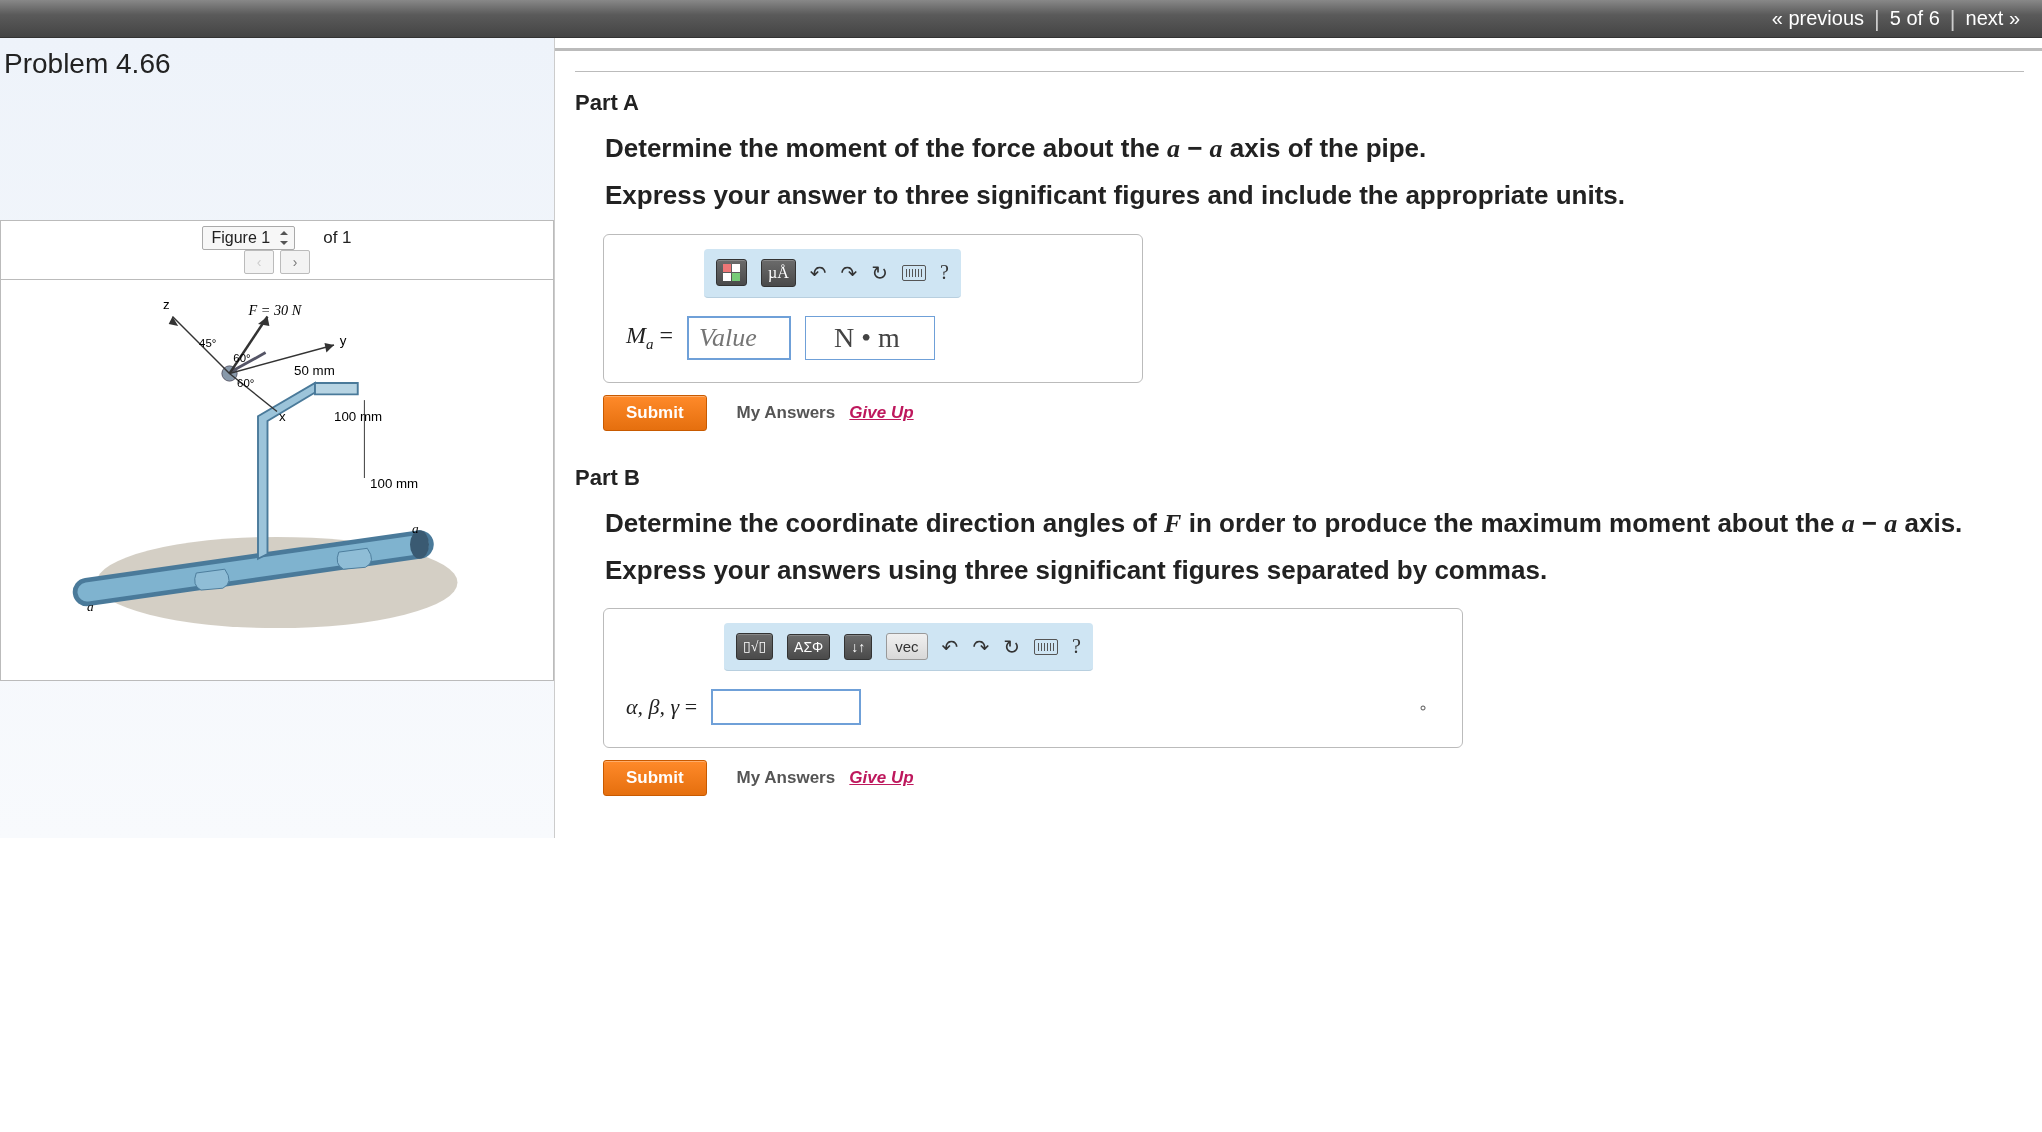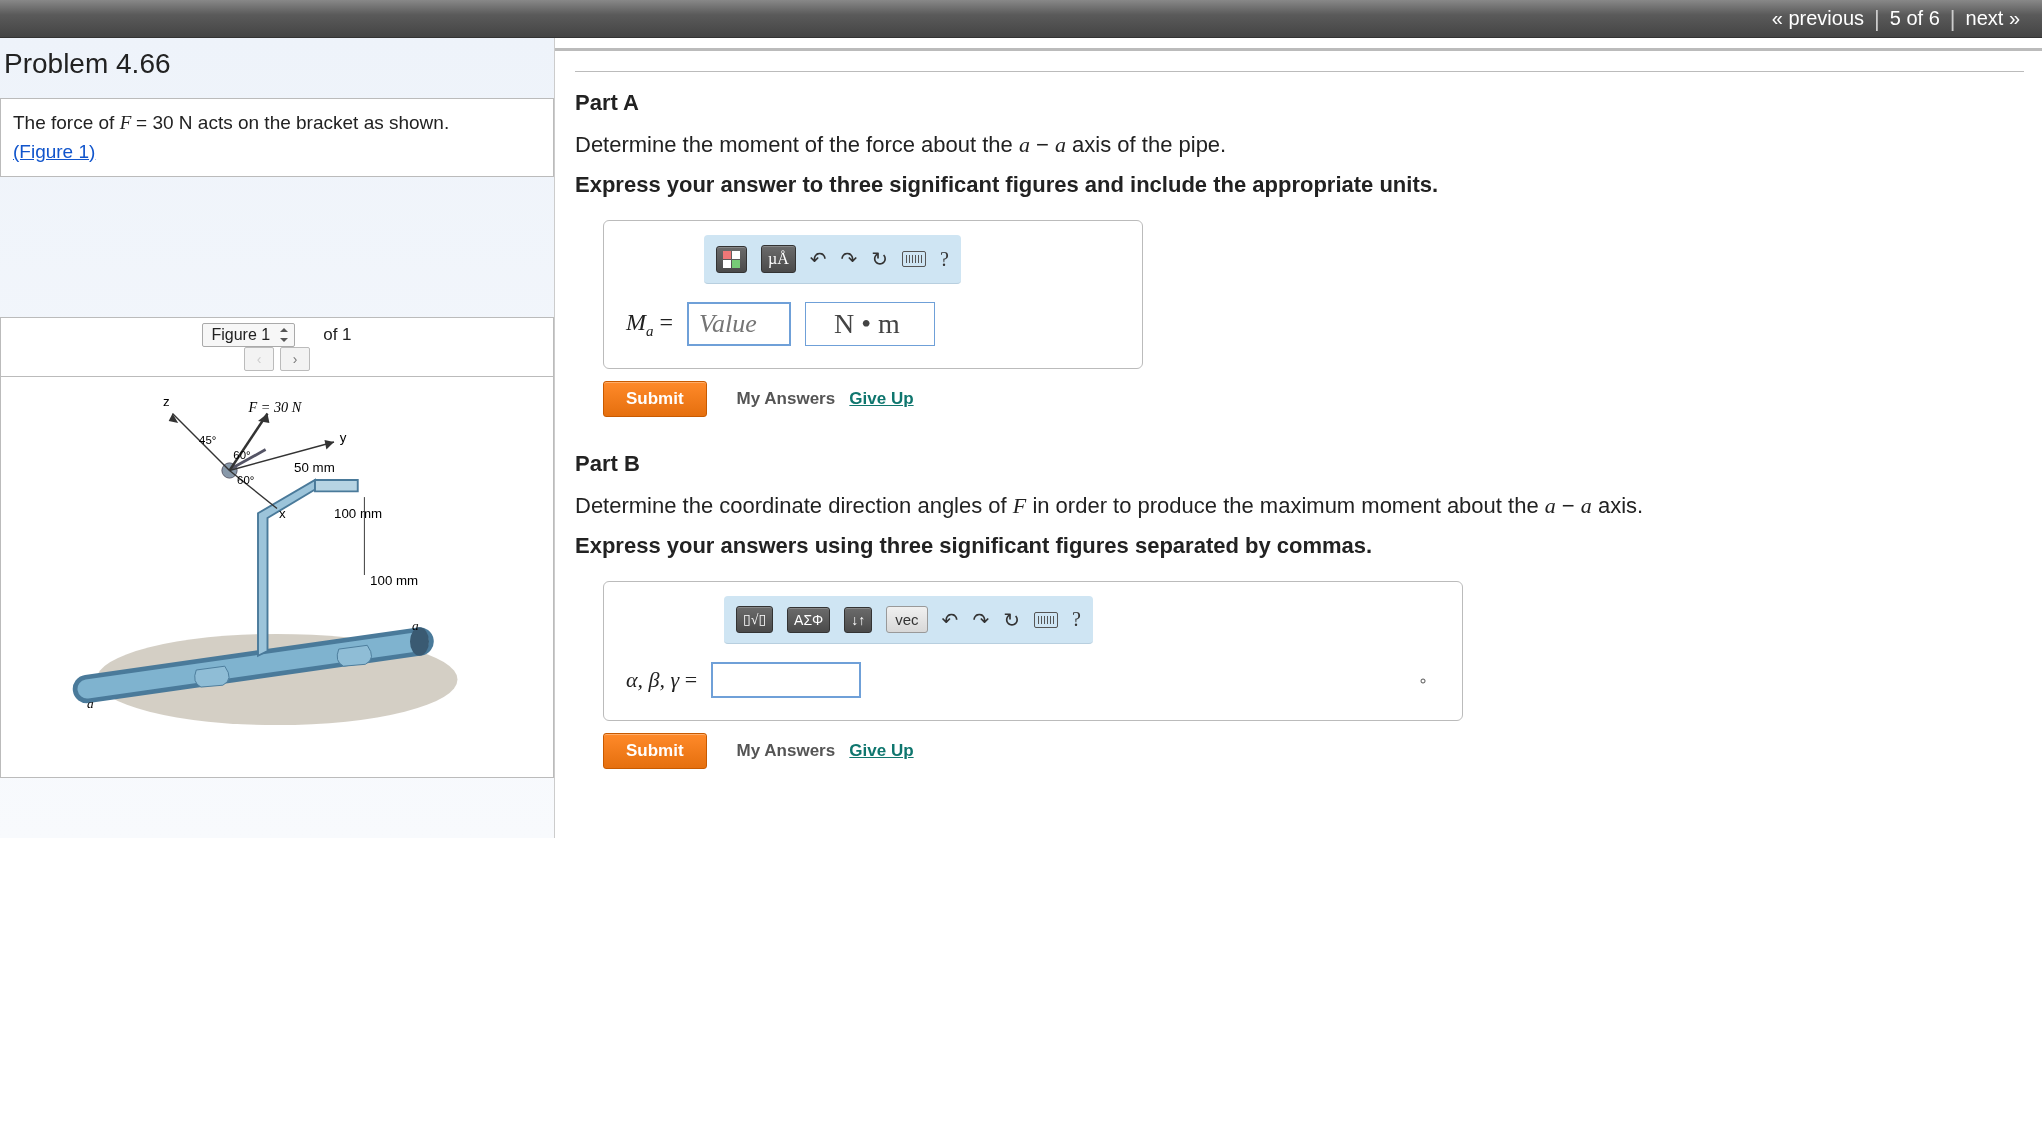--- a/index.html
+++ b/index.html
@@ -94,21 +94,21 @@
   }
   .fig-svg { width: 100%; height: 380px; display:block;}
   .right-col {
     flex: 1;
     padding: 20px 18px 20px 20px;
     border-top: 3px solid #bbb;
     margin-top: 10px;
   }
   hr.section-rule { border:none; border-top:1px solid #bbb; margin:0 0 18px 0;}
   .part-title { font-size: 22px; font-weight:bold; margin: 18px 0 12px 0;}
-  .prompt-block { font-size: 22px; line-height:1.55;}
+  .prompt-block { margin-left: 30px; font-size: 26px; line-height:1.55;font-weight:bold;}
   .prompt-sub { margin-top: 6px;}
   .answer-box {
     border: 1px solid #bbb;
     border-radius: 6px;
     margin: 18px 0 12px 28px;
     width: 540px;
     padding: 0;
     overflow:hidden;
   }
   .answer-box.wide { width: 860px; }
@@ -167,21 +167,21 @@
   .submit-row { display:flex; align-items:center; gap:30px; margin-left:28px; margin-bottom:8px;}
   .submit-btn {
     background: linear-gradient(to bottom,#ff8a2a,#e56f0e);
     color:#fff; font-weight:bold; font-size:17px;
     border:1px solid #c85a00; border-radius:3px;
     padding: 7px 22px; cursor:pointer;
     box-shadow: 0 1px 0 rgba(255,255,255,.3) inset;
   }
   .answers-links { font-size:17px; color:#666;}
   .answers-links b{ color:#555;}
-  .answers-links a{ color:#0f766e; text-decoration:underline; cursor:pointer; font-weight:bold;}
+  .answers-links a{ color:#be185d; text-decoration:underline; cursor:pointer; font-weight:bold;font-style:italic;}
   .it { font-family:"Times New Roman",serif; font-style:italic;}
   .kbd-icon{
     display:inline-block; width:24px; height:16px; border:1px solid #555; border-radius:2px; position:relative;
   }
   .kbd-icon::before{content:"";position:absolute;inset:3px;background:repeating-linear-gradient(to right,#555 0 1px,transparent 1px 3px);}
 </style>
 </head>
 <body>
 
 <div class="nav-bar">
@@ -190,24 +190,20 @@
   <span class="counter">5 of 6</span>
   <span class="sep">|</span>
   <a>next »</a>
 </div>
 
 <div class="content-row">
 
   <div class="left-col">
     <div class="problem-title">Problem 4.66</div>
 
-    <div class="desc-box">
-      <span>The force of </span><span class="italic-f"><span style="font-style:italic;">F</span> <span class="non-italic">= 30 N</span></span><span> acts on the bracket as shown.</span><br>
-      <a>(Figure 1)</a>
-    </div>
 
     <div class="figure-header">
       <div class="fig-select-wrap">
         <div class="fig-select">Figure 1</div>
         <span class="of-label">of 1</span>
       </div>
       <div class="nav-arrows">
         <div class="arrow-btn disabled">
           <span>‹</span>
         </div>

